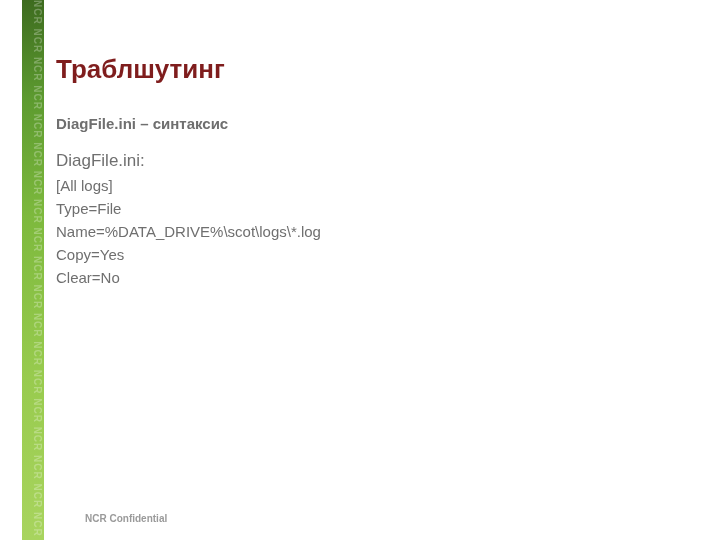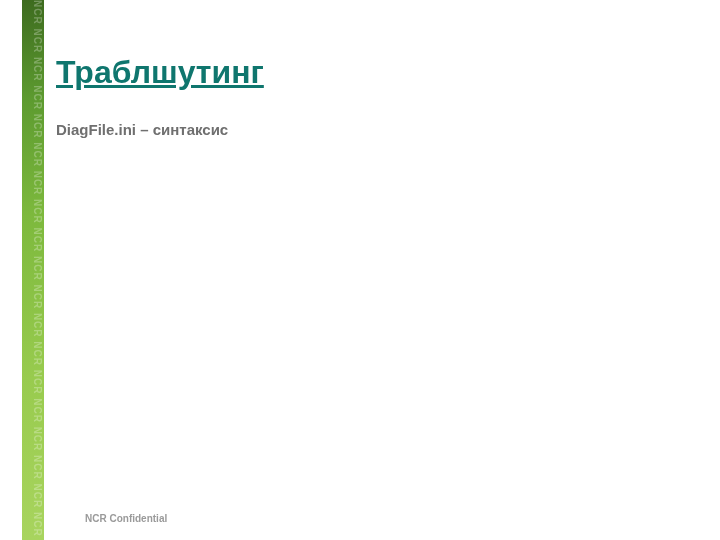--- a/index.html
+++ b/index.html
@@ -34,25 +34,24 @@
     white-space: nowrap;
     overflow: hidden;
   }
   .content {
     position: absolute;
     left: 56px;
     top: 54px;
     right: 24px;
   }
   .title {
-    font-size: 32px;
+    font-size: 26px;
     font-weight: 700;
-    color: #0f766e;
+    color: #7f1d1d;
     margin-bottom: 30px;
-    text-decoration: underline;
   }
   .subtitle {
     font-size: 15px;
     font-weight: 700;
     color: #6f6f6f;
     margin-bottom: 16px;
   }
   .body-block {
     color: #6f6f6f;
   }
@@ -80,17 +79,25 @@
 <div class="slide">
 
   <div class="left-band">
     <div class="band-text">NCR NCR NCR NCR NCR NCR NCR NCR NCR NCR NCR NCR NCR NCR NCR NCR NCR NCR NCR NCR NCR NCR NCR NCR</div>
   </div>
 
   <div class="content">
     <div class="title">Траблшутинг</div>
     <div class="subtitle">DiagFile.ini – синтаксис</div>
 
+    <div class="body-block">
+      <div class="file-label">DiagFile.ini:</div>
+      <div class="ini-line">[All logs]</div>
+      <div class="ini-line">Type=File</div>
+      <div class="ini-line">Name=%DATA_DRIVE%\scot\logs\*.log</div>
+      <div class="ini-line">Copy=Yes</div>
+      <div class="ini-line">Clear=No</div>
+    </div>
   </div>
 
   <div class="footer">NCR Confidential</div>
 
 </div>
 
 </body></html>

